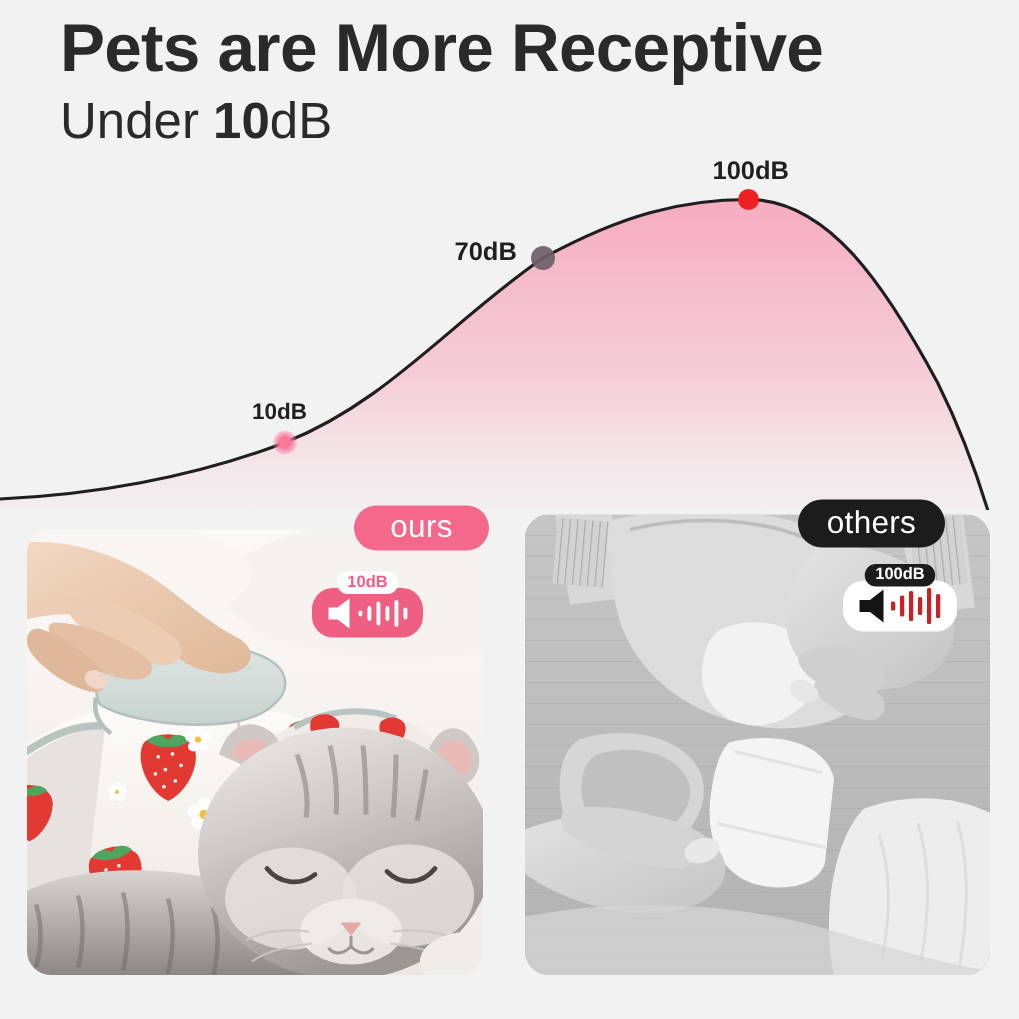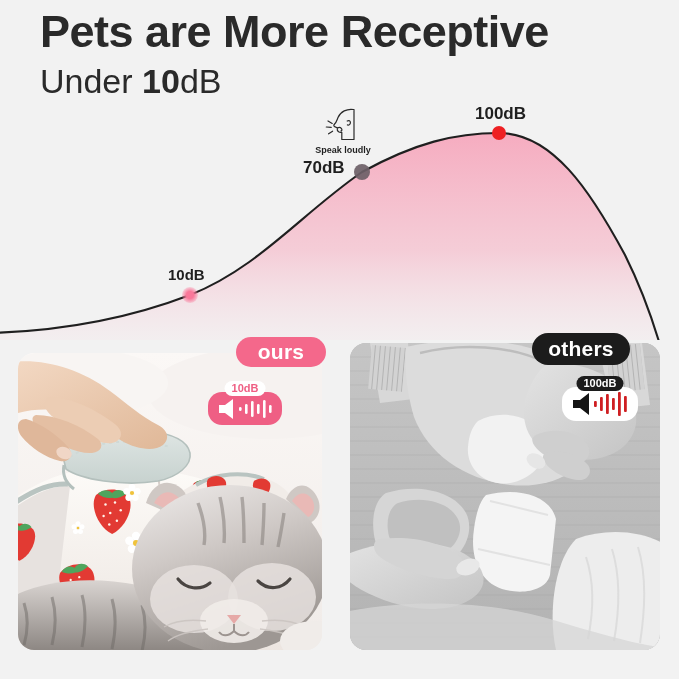--- a/index.html
+++ b/index.html
@@ -104,21 +104,21 @@
   }
   .photo-canvas {
     position: absolute;
     inset: 0;
   }
 
   
   .cmp-badge {
     position: absolute;
     border-radius: 999px;
-    font-weight: 700;
+    font-weight: 400;
     color: #ffffff;
     display: flex;
     align-items: center;
     justify-content: center;
     letter-spacing: 0.2px;
   }
   #badge-ours {
     left: 236px;
     top: 337px;
     width: 90px;
@@ -205,45 +205,20 @@
       <circle cx="362" cy="172" r="8" fill="#6d6067" opacity="0.92"></circle>
       <circle cx="499" cy="133" r="7" fill="#ee2023"></circle>
     </svg>
 
     <div class="pt-label" id="label-10db">10dB</div>
 
     <div class="pt-label" id="label-70db">70dB</div>
 
     <div class="pt-label" id="label-100db">100dB</div>
 
-    <div id="speak-group">
-      <svg id="speak-icon" width="40" height="38" viewBox="0 0 40 38">
-        <g fill="none" stroke="#2a2a2a" stroke-width="1.2" stroke-linecap="round" stroke-linejoin="round">
-
-          <path d="M30.5,3.5 C24,2.5 17.5,5.5 15,11.5
-                   C13.8,14.4 13.4,16.2 11.6,18.0
-                   C10.4,19.2 10.6,20.3 12.1,20.9
-                   L14.2,21.7
-                   C14.0,23.6 14.5,25.0 15.6,25.8
-                   C16.4,26.4 17.5,26.6 18.8,26.4
-                   L18.8,33.5
-                   L31.0,33.5
-                   L31.0,3.6 Z"></path>
-
-          <path d="M24.2,15.0 C26.0,14.0 27.4,14.8 27.4,16.6 C27.4,18.4 26.0,19.4 24.4,18.9"></path>
-
-          <path d="M14.6,21.9 C16.1,21.2 17.6,21.5 18.5,22.6 C19.2,23.5 19.0,24.6 17.9,25.1"></path>
-
-          <path d="M9.2,17.4 L5.0,15.0"></path>
-          <path d="M8.2,21.4 L3.3,21.0"></path>
-          <path d="M9.6,25.2 L5.6,27.8"></path>
-        </g>
-      </svg>
-      <span id="speak-text">Speak loudly</span>
-    </div>
   </div>
 
   <div id="headline">
     <div id="title">Pets are More Receptive</div>
     <div id="subtitle">
       <span>Under </span><span class="strong">10</span><span>dB</span>
     </div>
   </div>
 
   <div class="photo" id="photo-ours">

